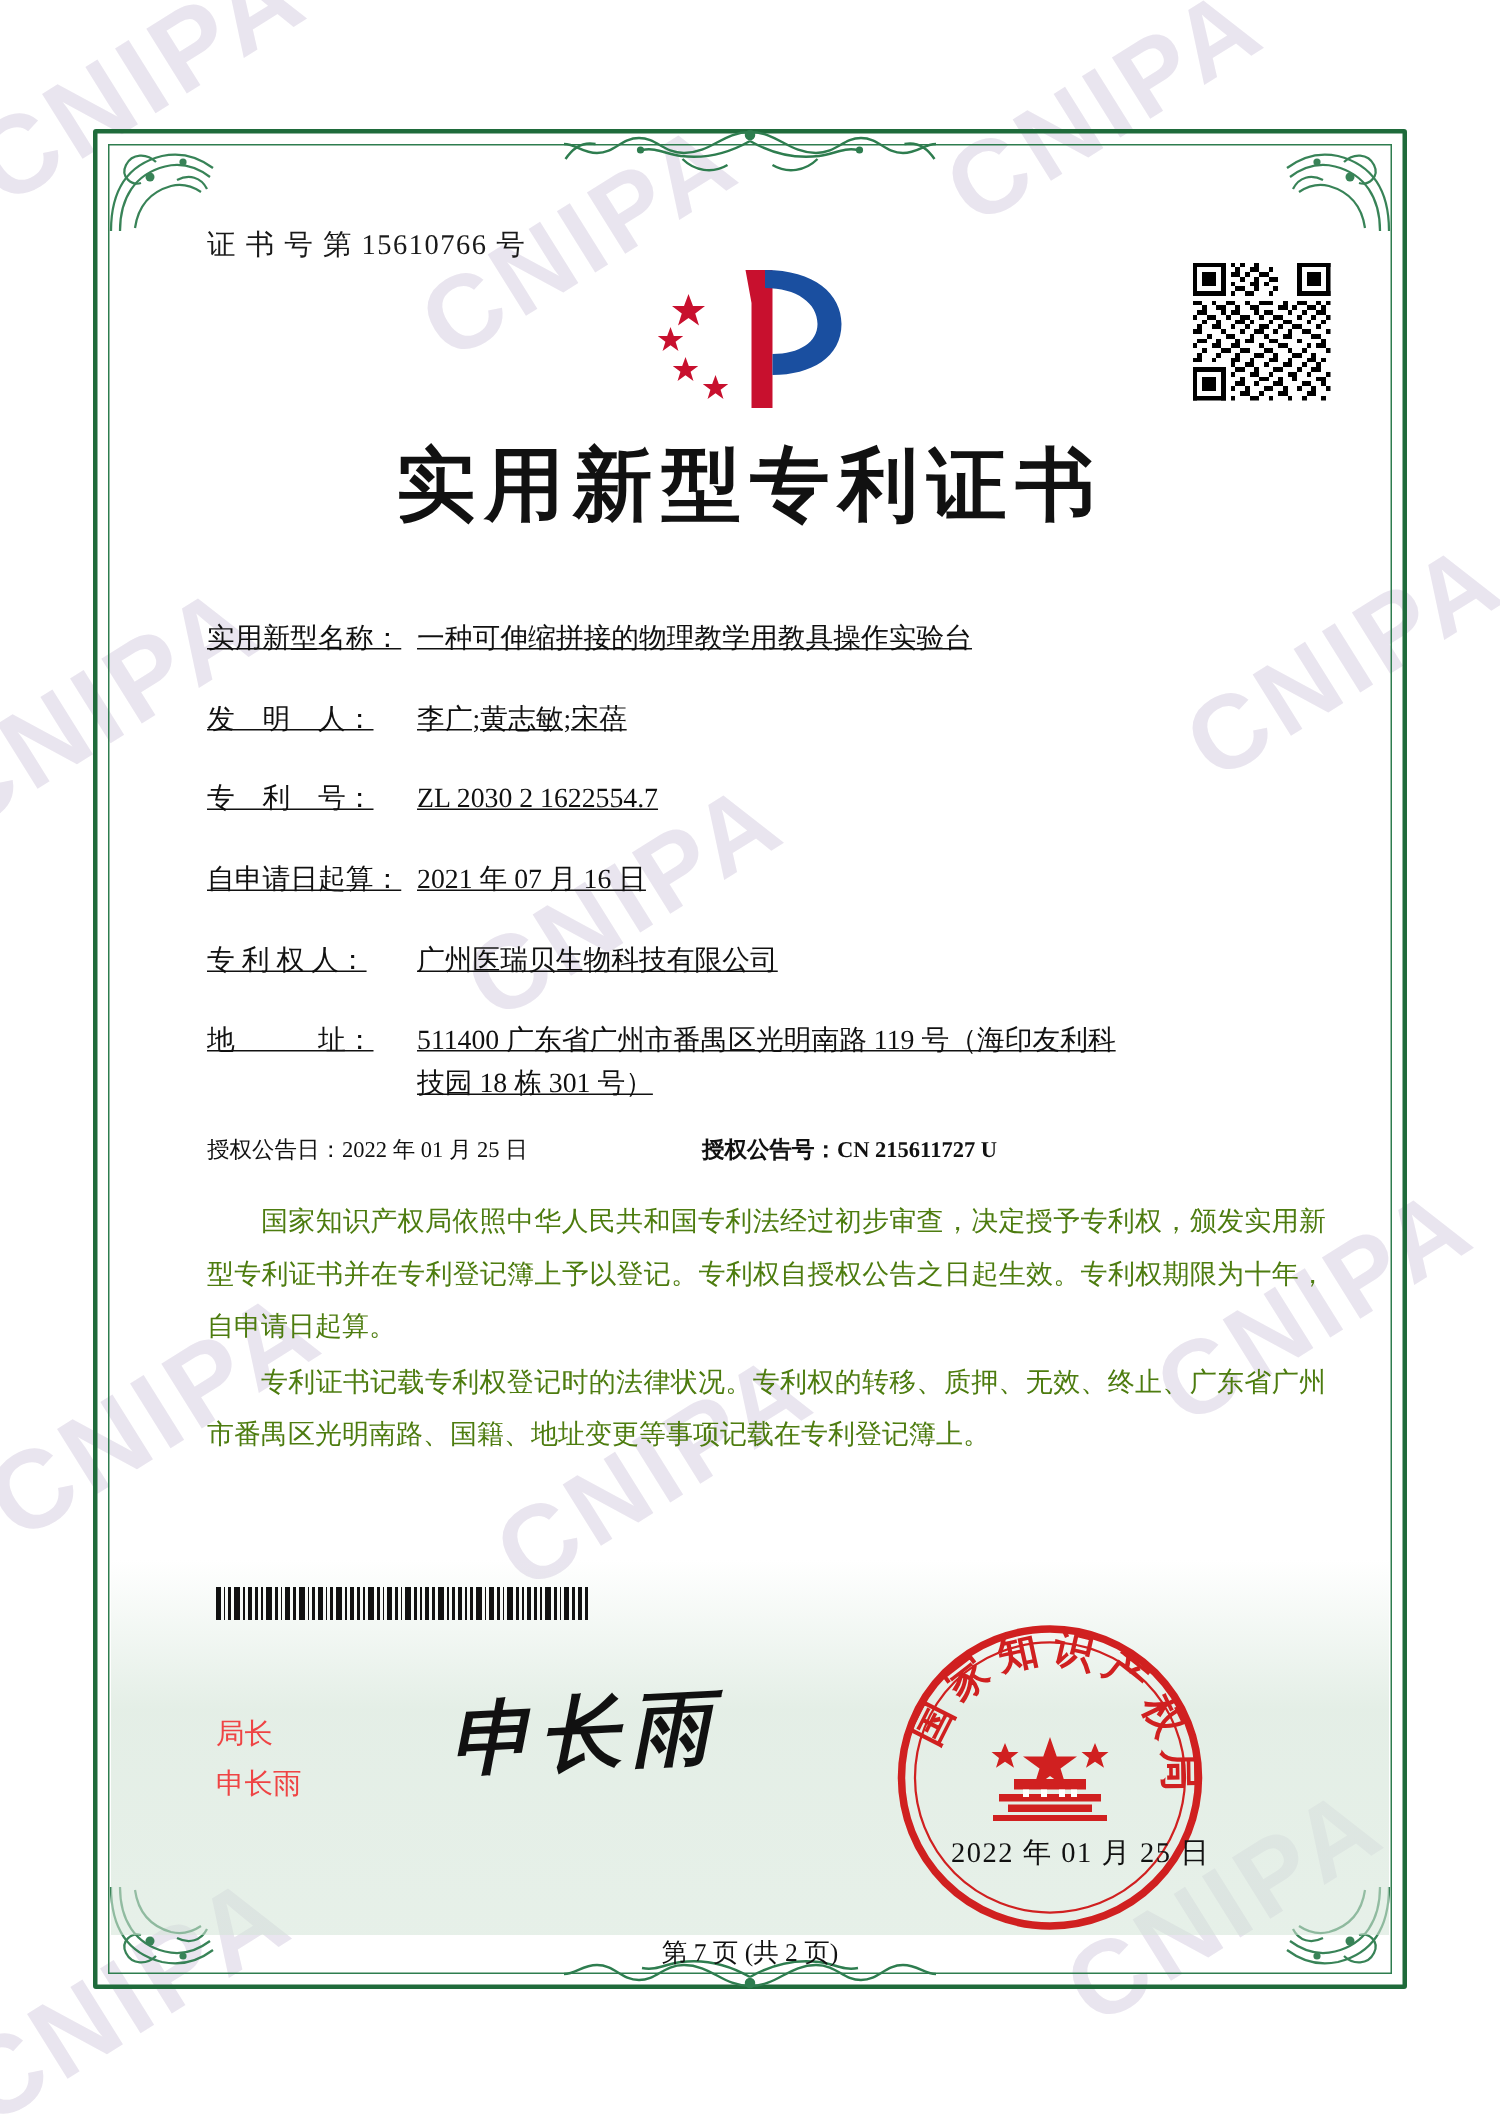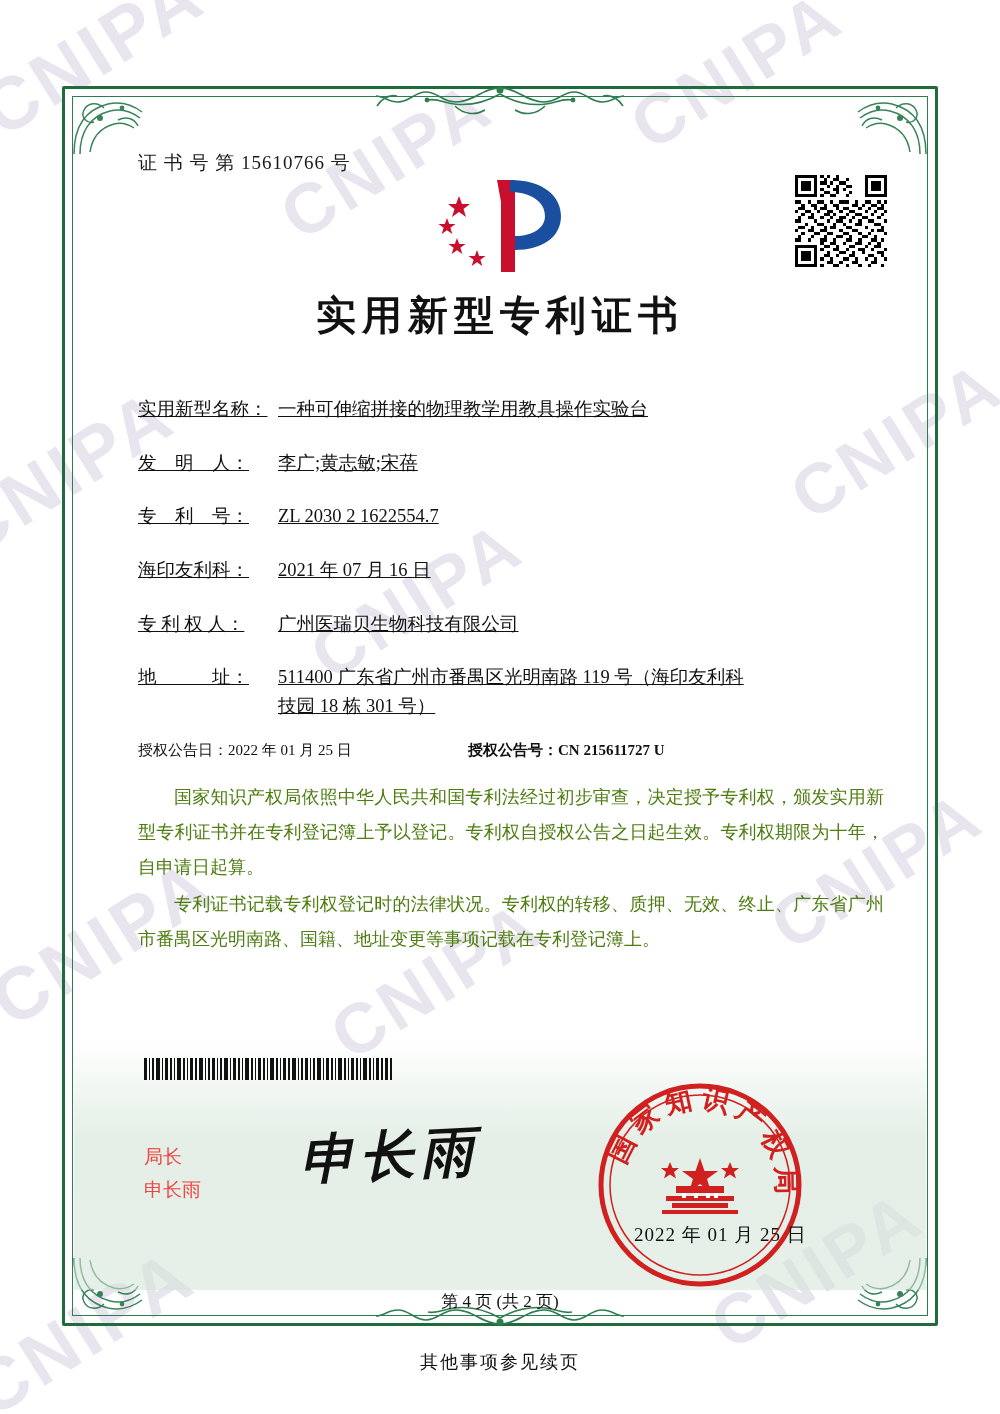--- a/index.html
+++ b/index.html
@@ -126,21 +126,21 @@
     height: 92px;
     background: #ffffff;
     padding: 3px;
   }
   .qr svg { width: 100%; height: 100%; display: block; }
 
   .title {
     margin-top: 112px;
     text-align: center;
     font-family: Liberation Sans, sans-serif;
-    font-size: 40px;
+    font-size: 53px;
     font-weight: bold;
     letter-spacing: 6px;
     color: #111;
   }
 
   .fields {
     margin-top: 52px;
     font-size: 18.5px;
     color: #111;
     line-height: 1.55;
@@ -580,21 +580,21 @@
         <div class="f-label">发　明　人：</div>
         <div class="f-value">李广;黄志敏;宋蓓</div>
       </div>
 
       <div class="field">
         <div class="f-label">专　利　号：</div>
         <div class="f-value">ZL 2030 2 1622554.7</div>
       </div>
 
       <div class="field">
-        <div class="f-label">海印友利科：</div>
+        <div class="f-label">自申请日起算：</div>
         <div class="f-value">2021 年 07 月 16 日</div>
       </div>
 
       <div class="field">
         <div class="f-label">专 利 权 人：</div>
         <div class="f-value">广州医瑞贝生物科技有限公司</div>
       </div>
 
       <div class="field" style="margin-bottom:18px;">
         <div class="f-label">地　　　址：</div>
@@ -718,15 +718,14 @@
         <path id="sealArc" d="M 105,105 m -72,0 a 72,72 0 1,1 144,0" transform="rotate(180 105 105)"></path>
         <path id="sealArcTop" d="M 28,105 a 77,77 0 0 1 154,0"></path>
       </defs>
       <text font-family="'Liberation Serif', serif" font-size="27" font-weight="bold" fill="#d02020" letter-spacing="7">
         <textPath href="#sealArcTop" startOffset="8%">国家知识产权局</textPath>
       </text>
     </svg>
   </div>
   <div class="seal-date">2022 年 01 月 25 日</div>
 
-  <div class="page-num">第 4 页 (共 2 页)</div>
-  <div class="footer-note">其他事项参见续页</div>
+  <div class="page-num">第 7 页 (共 2 页)</div>
 </div>
 
 </body></html>

